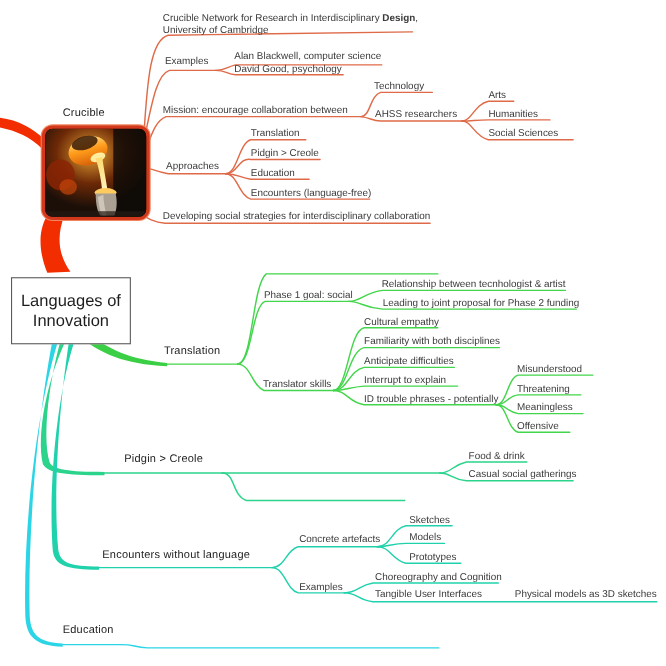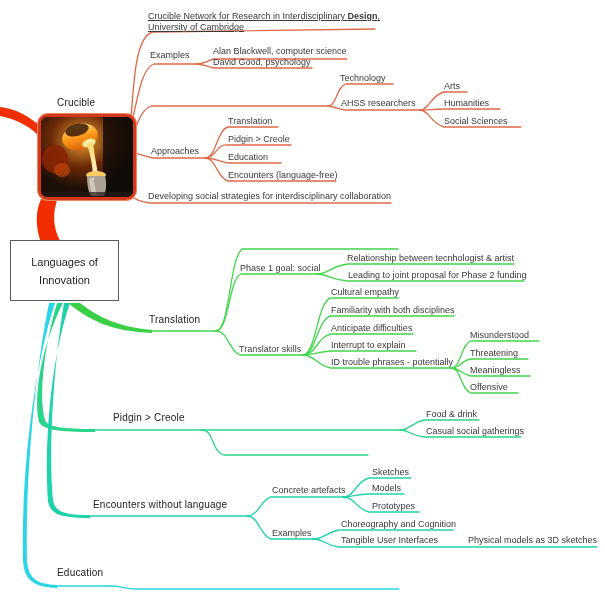--- a/index.html
+++ b/index.html
@@ -4,30 +4,30 @@
 <style>
   html,body{margin:0;padding:0;background:#ffffff;}
   #canvas{
     position:relative;width:605px;height:605px;background:#ffffff;overflow:hidden;
     font-family:"Liberation Sans", sans-serif;color:#3a3a3a;
   }
   #lines{position:absolute;left:0;top:0;}
   .n{
     position:absolute;font-size:9px;line-height:10.5px;white-space:nowrap;color:#3a3a3a;
   }
-  .pre{white-space:pre-line;text-decoration:underline;}
+  .pre{white-space:pre-line;}
   .small3{line-height:9.6px;}
   .main{
     position:absolute;font-size:10px;color:#222;white-space:nowrap;letter-spacing:.2px;
   }
   #root-node{
-    position:absolute;left:10px;top:240px;width:107px;height:59px;
+    position:absolute;left:10px;top:252px;width:107px;height:59px;
     background:#ffffff;border:1.3px solid #5a5a5a;
     display:flex;align-items:center;justify-content:center;text-align:center;
-    font-size:11px;line-height:18px;color:#1d1d1d;white-space:pre-line;
+    font-size:15px;line-height:18px;color:#1d1d1d;white-space:pre-line;
   }
   #crucible-img{
     position:absolute;left:38px;top:114px;width:92px;height:80px;
     border:3px solid #d2391c;border-radius:10px;background:#140e0a;overflow:hidden;
     box-shadow:0 0 0 1px #f0855e;
   }
 </style>
 </head>
 <body>
 
@@ -150,20 +150,21 @@
       <path d="M48,62 C49,70 50,75 52,79 L56,79 C54,72 53,65 53,60 Z" fill="#d8d0c4" opacity="0.8"></path>
       <rect y="75" width="92" height="5" fill="#241a12" opacity="0.7"></rect>
     </svg>
   </div>
 
   <div class="n pre" style="left:148px;top:11px"><span>Crucible Network for Research in Interdisciplinary </span><b>Design</b><span>,
 University of Cambridge</span></div>
   <div class="n" style="left:150px;top:50px">Examples</div>
   <div class="n" style="left:213px;top:46px">Alan Blackwell, computer science</div>
   <div class="n" style="left:213px;top:57px">David Good, psychology</div>
+  <div class="n" style="left:148px;top:95px">Mission: encourage collaboration between</div>
   <div class="n" style="left:340px;top:73px">Technology</div>
   <div class="n" style="left:341px;top:98px">AHSS researchers</div>
   <div class="n" style="left:444px;top:81px">Arts</div>
   <div class="n" style="left:444px;top:98px">Humanities</div>
   <div class="n" style="left:444px;top:116px">Social Sciences</div>
   <div class="n" style="left:151px;top:146px">Approaches</div>
   <div class="n" style="left:228px;top:116px">Translation</div>
   <div class="n" style="left:228px;top:134px">Pidgin &gt; Creole</div>
   <div class="n" style="left:228px;top:152px">Education</div>
   <div class="n" style="left:228px;top:170px">Encounters (language-free)</div>

